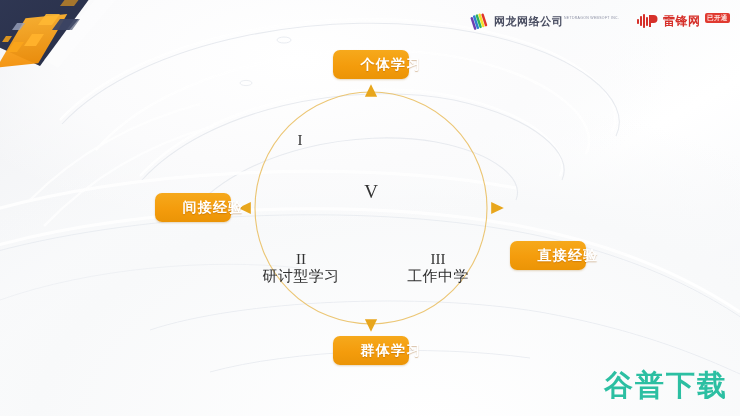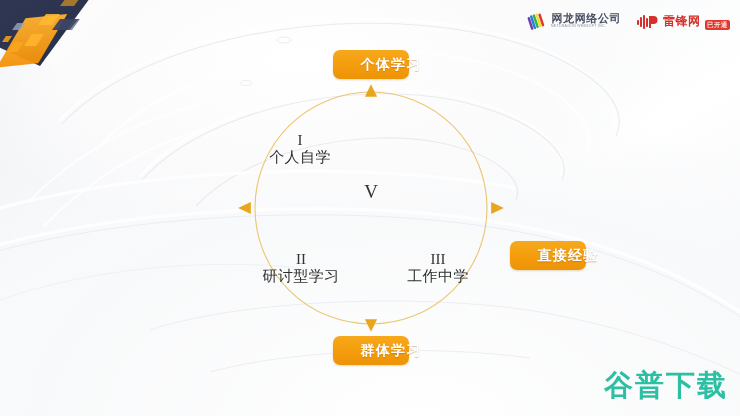--- a/index.html
+++ b/index.html
@@ -54,24 +54,24 @@
     position:absolute;left:321px;top:182px;width:100px;text-align:center;
     line-height:1.1;
   }
   .center .rn{display:block;font-family:"Liberation Serif","DejaVu Serif",serif;font-size:19px;color:#333;}
   .center .cn{display:block;font-size:17px;font-weight:500;color:#2b2b2b;letter-spacing:.6px;}
 
   
   .logos{position:absolute;right:10px;top:9px;height:24px;display:flex;align-items:center;gap:16px;}
   .logo-a{display:flex;align-items:center;gap:5px;}
   .logo-a .mark{width:19px;height:19px;}
-  .logo-a .txt{display:flex;flex-direction:column;justify-content:center;}
+  .logo-a .txt{display:flex;flex-direction:row;justify-content:center;}
   .logo-a .t1{font-size:11px;font-weight:bold;color:#4b4f63;letter-spacing:.6px;line-height:11px;}
   .logo-a .t2{font-size:3.6px;color:#8b8fa3;letter-spacing:.35px;line-height:5px;transform:scale(.96);transform-origin:left center;}
-  .logo-b{display:flex;align-items:flex-end;gap:4px;}
+  .logo-b{display:flex;align-items:flex-start;gap:4px;}
   .logo-b .mark{width:22px;height:16px;}
   .logo-b .t1{font-size:12px;font-weight:bold;color:#d6302a;letter-spacing:.5px;}
   .logo-b .badge{
     background:#e03a30;color:#ffe9e6;font-size:6.5px;font-weight:bold;
     padding:1.5px 2.5px;border-radius:2px;letter-spacing:.3px;line-height:7px;
   }
   
   .wmark{
     position:absolute;right:12px;bottom:10px;
     font-size:29px;font-weight:bold;letter-spacing:2px;
@@ -182,27 +182,29 @@
     <line x1="352" y1="208" x2="240" y2="208" stroke="url(#axL)" stroke-width="1.8" marker-end="url(#arr)"></line>
     <line x1="392" y1="208" x2="502" y2="208" stroke="url(#axR)" stroke-width="1.8" marker-end="url(#arr)"></line>
   </svg>
 
   <div class="chip chip-top">
     <span>个体学习</span>
   </div>
   <div class="chip chip-bottom">
     <span>群体学习</span>
   </div>
+  <div class="chip chip-left">
+    <span>间接经验</span>
+  </div>
   <div class="chip chip-right">
     <span>直接经验</span>
   </div>
 
   <div class="qlab q1">
     <span class="rn">I</span>
-    <span class="cn">个人自学</span>
   </div>
   <div class="qlab q2">
     <span class="rn">II</span>
     <span class="cn">研讨型学习</span>
   </div>
   <div class="qlab q3">
     <span class="rn">III</span>
     <span class="cn">工作中学</span>
   </div>
 

